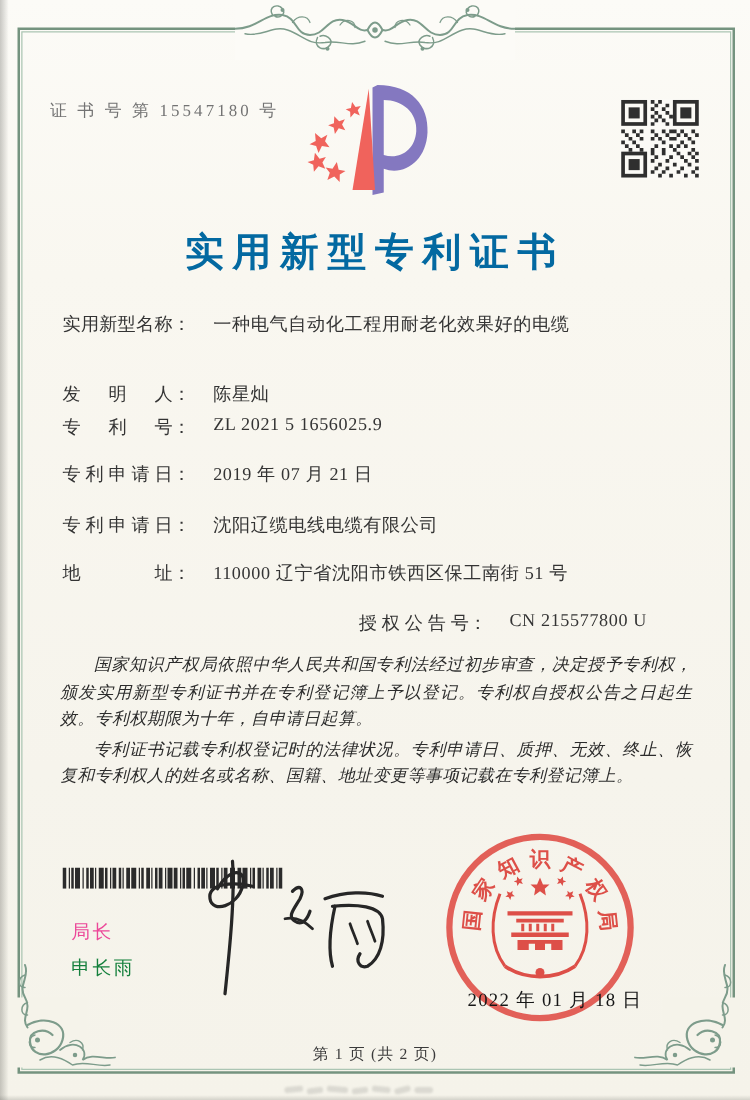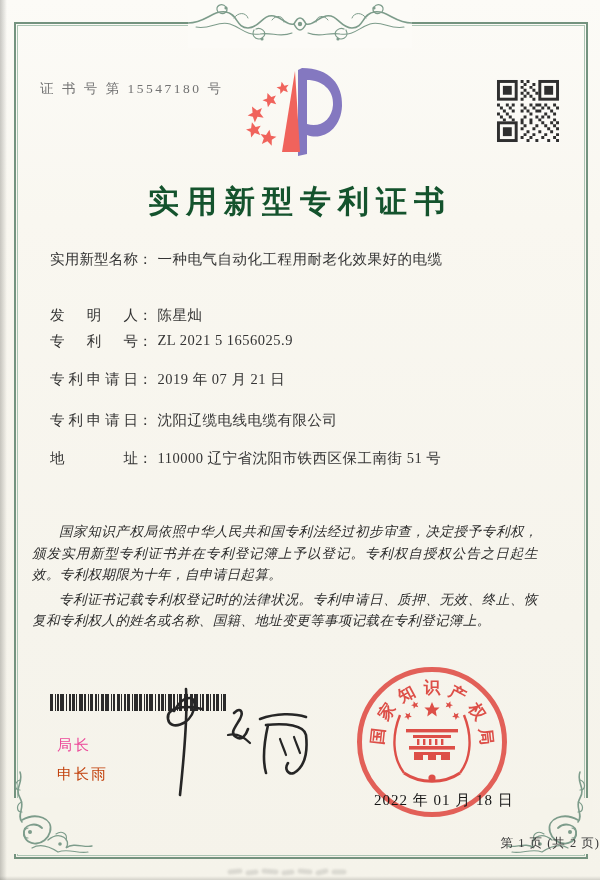--- a/index.html
+++ b/index.html
@@ -24,46 +24,46 @@
   .ornament{position:absolute;z-index:6;}
   .orn-top{left:188px;top:0;width:224px;height:48px;background:#fcfbf7;}
   .orn-bl{left:8px;top:770px;width:88px;height:88px;}
   .orn-br{left:504px;top:770px;width:88px;height:88px;}
 
   .cert-no{position:absolute;left:40px;top:80px;font-size:13.5px;color:#737373;letter-spacing:2.5px;z-index:8;}
   .logo{position:absolute;left:240px;top:58px;width:120px;height:120px;z-index:8;}
   .qr{position:absolute;left:496px;top:79px;width:64px;height:64px;z-index:8;}
 
   .title{position:absolute;left:0;top:181px;width:600px;text-align:center;
-    font-size:31px;font-weight:700;letter-spacing:7px;color:#14532d;z-index:8;}
+    font-size:31px;font-weight:700;letter-spacing:7px;color:#0369a1;z-index:8;}
 
   .frow{position:absolute;left:50px;font-size:14.5px;color:#343434;white-space:nowrap;z-index:8;}
   .flabel{display:inline-block;width:88px;text-align:justify;text-align-last:justify;vertical-align:top;}
   .fcolon{display:inline-block;vertical-align:top;}
-  .fvalue{display:inline-block;margin-left:5px;letter-spacing:.5px;vertical-align:top;}
+  .fvalue{display:inline-block;margin-left:18px;letter-spacing:.5px;vertical-align:top;}
   .grant2{position:absolute;left:237px;top:0;white-space:nowrap;}
   .grant-wrap{position:absolute;left:50px;top:489px;width:520px;font-size:14.5px;color:#343434;z-index:8;}
 
-  .paras{position:absolute;left:32px;top:521px;width:506px;z-index:8;
+  .paras{position:absolute;left:48px;top:521px;width:506px;z-index:8;
     font-size:13.5px;line-height:21.5px;color:#2c2c2c;font-style:italic;}
   .paras p{margin:0 0 3px 0;text-indent:2em;text-align:justify;letter-spacing:.4px;}
 
   .barcode{position:absolute;left:50px;top:694px;width:176px;height:17px;z-index:8;}
   .signer-title{position:absolute;left:57px;top:736px;font-size:15px;color:#ec4899;letter-spacing:2px;z-index:8;font-family:"Liberation Sans","DejaVu Sans",sans-serif;}
-  .signer-name{position:absolute;left:57px;top:765px;font-size:15px;color:#c2410c;letter-spacing:2px;z-index:8;font-family:"Liberation Sans","DejaVu Sans",sans-serif;}
+  .signer-name{position:absolute;left:57px;top:765px;font-size:15px;color:#15803d;letter-spacing:2px;z-index:8;font-family:"Liberation Sans","DejaVu Sans",sans-serif;}
   .signature{position:absolute;left:140px;top:683px;width:180px;height:122px;z-index:8;}
 
   .seal{position:absolute;left:357px;top:667px;width:150px;height:150px;z-index:7;}
   .seal-ring{position:absolute;inset:0;border:5px solid #e0544c;border-radius:50%;opacity:.93;}
   .seal-char{position:absolute;left:50%;top:50%;width:20px;height:20px;margin:-10px 0 0 -10px;
     text-align:center;font-size:16.5px;font-weight:700;color:#dd4f48;line-height:20px;}
   .emblem{position:absolute;left:50%;top:49%;width:84px;height:92px;margin:-46px 0 0 -42px;}
   .seal-date{position:absolute;left:374px;top:791px;font-size:15px;color:#161616;letter-spacing:1px;z-index:9;white-space:nowrap;}
 
-  .footer{position:absolute;left:0;top:835px;width:600px;text-align:right;font-size:12.5px;color:#3a3a3a;letter-spacing:1px;z-index:8;}
+  .footer{position:absolute;left:0;top:835px;width:600px;text-align:center;font-size:12.5px;color:#3a3a3a;letter-spacing:1px;z-index:8;}
   .ghost{position:absolute;left:210px;top:863px;width:200px;height:18px;z-index:8;filter:blur(1px);opacity:.55;}
 
   .gstroke{stroke:#7d9c8b;fill:none;stroke-linecap:round;}
 </style>
 </head>
 <body>
 
 <div class="paper"></div>
 
 <div class="frame-outer">
@@ -177,20 +177,23 @@
   <span class="flabel">专利申请日</span><span class="fcolon">：</span><span class="fvalue">2019 年 07 月 21 日</span>
 </div>
 <div class="frow" style="top:411px">
   <span class="flabel">专利申请日</span><span class="fcolon">：</span><span class="fvalue">沈阳辽缆电线电缆有限公司</span>
 </div>
 <div class="frow" style="top:449px">
   <span class="flabel">地址</span><span class="fcolon">：</span><span class="fvalue">110000 辽宁省沈阳市铁西区保工南街 51 号</span>
 </div>
 
 <div class="grant-wrap">
+  <span class="grant2">
+    <span class="flabel">授权公告号</span><span class="fcolon">：</span><span class="fvalue">CN 215577800 U</span>
+  </span>
 </div>
 
 <div class="paras">
   <p>国家知识产权局依照中华人民共和国专利法经过初步审查，决定授予专利权，颁发实用新型专利证书并在专利登记簿上予以登记。专利权自授权公告之日起生效。专利权期限为十年，自申请日起算。</p>
   <p>专利证书记载专利权登记时的法律状况。专利申请日、质押、无效、终止、恢复和专利权人的姓名或名称、国籍、地址变更等事项记载在专利登记簿上。</p>
 </div>
 
 <div class="barcode">
   <svg width="176" height="17" viewBox="0 0 176 17">
     <line x1="0" y1="8.5" x2="176" y2="8.5" stroke="#2b2b2b" stroke-width="17" stroke-dasharray="3 2 1 1 2 1 4 2 1 2 2 1 3 1 1 2 4 1 2 2 1 1 3 2 2 1 1 2 3 1 4 2 1 1 2 2 3 1 1 2 2 1 3 2 1 1 4 1"></line>

